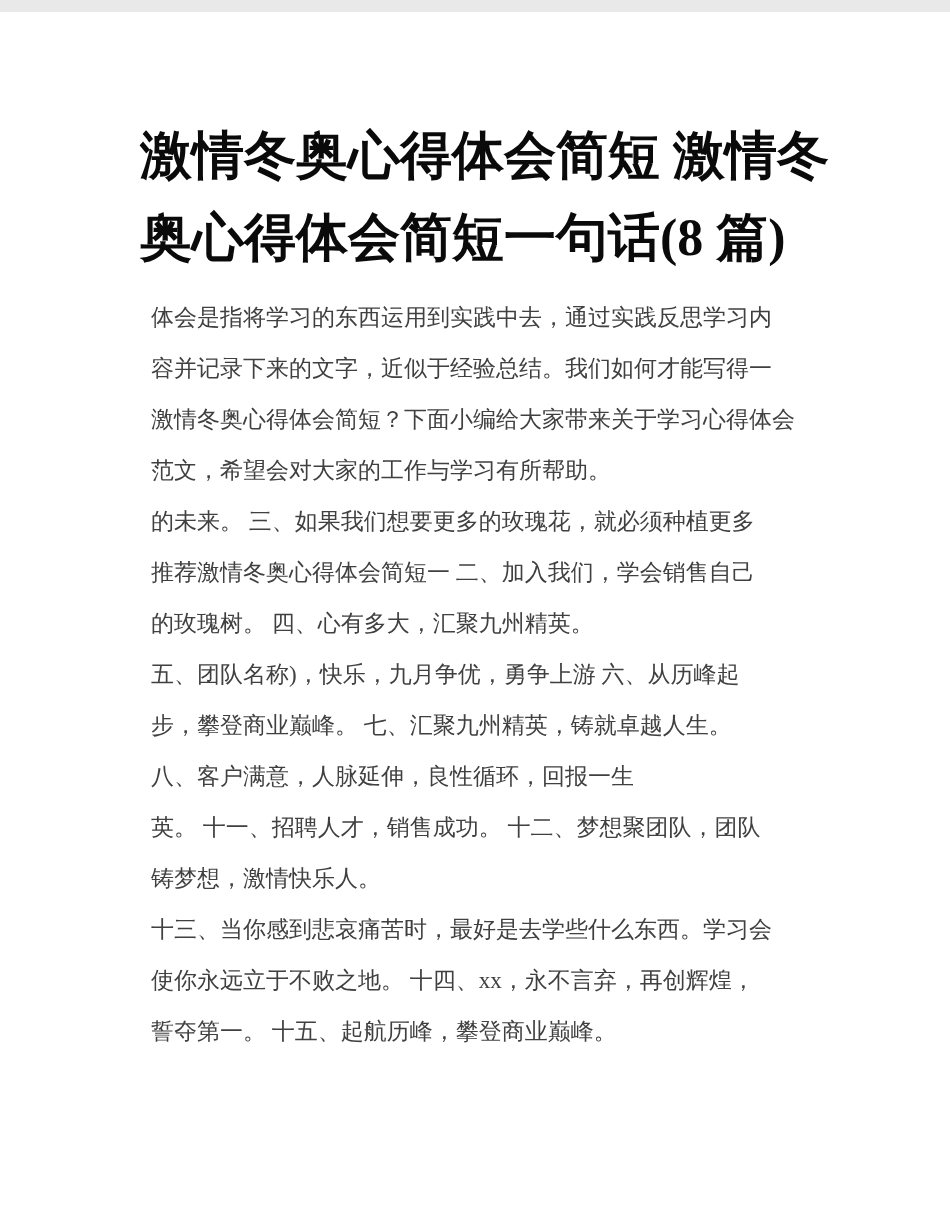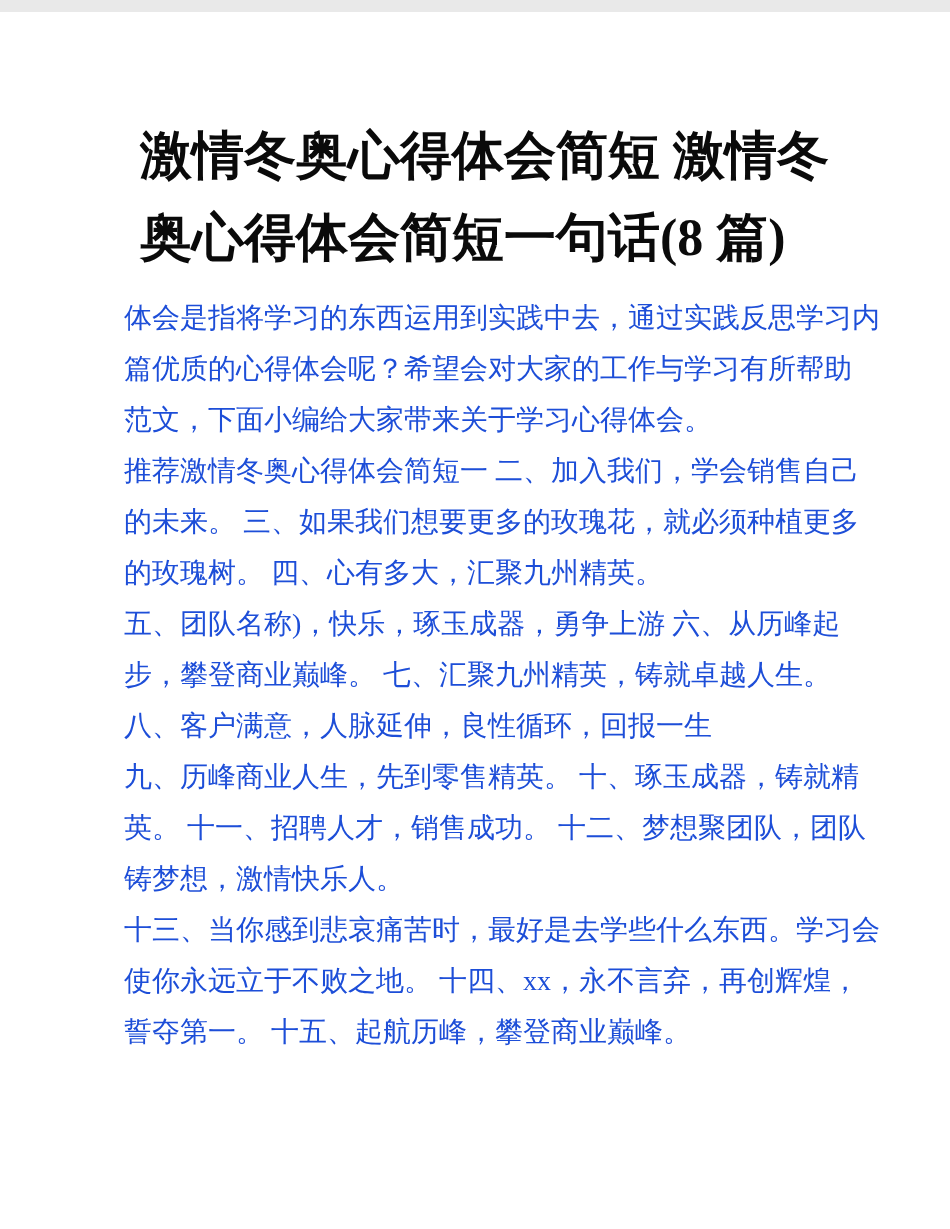--- a/index.html
+++ b/index.html
@@ -24,65 +24,65 @@
     font-size: 52px;
     font-weight: bold;
     line-height: 82px;
     color: #0a0a0a;
     letter-spacing: 0px;
   }
   .doc-title .title-line { white-space: nowrap; }
 
   .doc-body {
     position: absolute;
-    left: 124px;
+    left: 151px;
     top: 280px;
     width: 690px;
-    font-size: 28px;
+    font-size: 23px;
     line-height: 51px;
-    color: #1d4ed8;
+    color: #404040;
   }
   .paragraph { margin: 0; }
   .text-line { white-space: nowrap; }
 </style>
 </head>
 <body>
 
 <div class="page">
 
   <h1 class="doc-title">
     <div class="title-line">激情冬奥心得体会简短 激情冬</div>
     <div class="title-line">奥心得体会简短一句话(8 篇)</div>
   </h1>
 
   <div class="doc-body">
 
     <div class="paragraph">
       <div class="text-line">体会是指将学习的东西运用到实践中去，通过实践反思学习内</div>
-      <div class="text-line">篇优质的心得体会呢？希望会对大家的工作与学习有所帮助</div>
-      <div class="text-line">范文，下面小编给大家带来关于学习心得体会。</div>
+      <div class="text-line">容并记录下来的文字，近似于经验总结。我们如何才能写得一</div>
+      <div class="text-line">激情冬奥心得体会简短？下面小编给大家带来关于学习心得体会</div>
+      <div class="text-line">范文，希望会对大家的工作与学习有所帮助。</div>
     </div>
 
     <div class="paragraph">
+      <div class="text-line">的未来。 三、如果我们想要更多的玫瑰花，就必须种植更多</div>
       <div class="text-line">推荐激情冬奥心得体会简短一 二、加入我们，学会销售自己</div>
-      <div class="text-line">的未来。 三、如果我们想要更多的玫瑰花，就必须种植更多</div>
       <div class="text-line">的玫瑰树。 四、心有多大，汇聚九州精英。</div>
     </div>
 
     <div class="paragraph">
-      <div class="text-line">五、团队名称)，快乐，琢玉成器，勇争上游 六、从历峰起</div>
+      <div class="text-line">五、团队名称)，快乐，九月争优，勇争上游 六、从历峰起</div>
       <div class="text-line">步，攀登商业巅峰。 七、汇聚九州精英，铸就卓越人生。</div>
     </div>
 
     <div class="paragraph">
       <div class="text-line">八、客户满意，人脉延伸，良性循环，回报一生</div>
     </div>
 
     <div class="paragraph">
-      <div class="text-line">九、历峰商业人生，先到零售精英。 十、琢玉成器，铸就精</div>
       <div class="text-line">英。 十一、招聘人才，销售成功。 十二、梦想聚团队，团队</div>
       <div class="text-line">铸梦想，激情快乐人。</div>
     </div>
 
     <div class="paragraph">
       <div class="text-line">十三、当你感到悲哀痛苦时，最好是去学些什么东西。学习会</div>
       <div class="text-line">使你永远立于不败之地。 十四、xx，永不言弃，再创辉煌，</div>
       <div class="text-line">誓夺第一。 十五、起航历峰，攀登商业巅峰。</div>
     </div>
 

